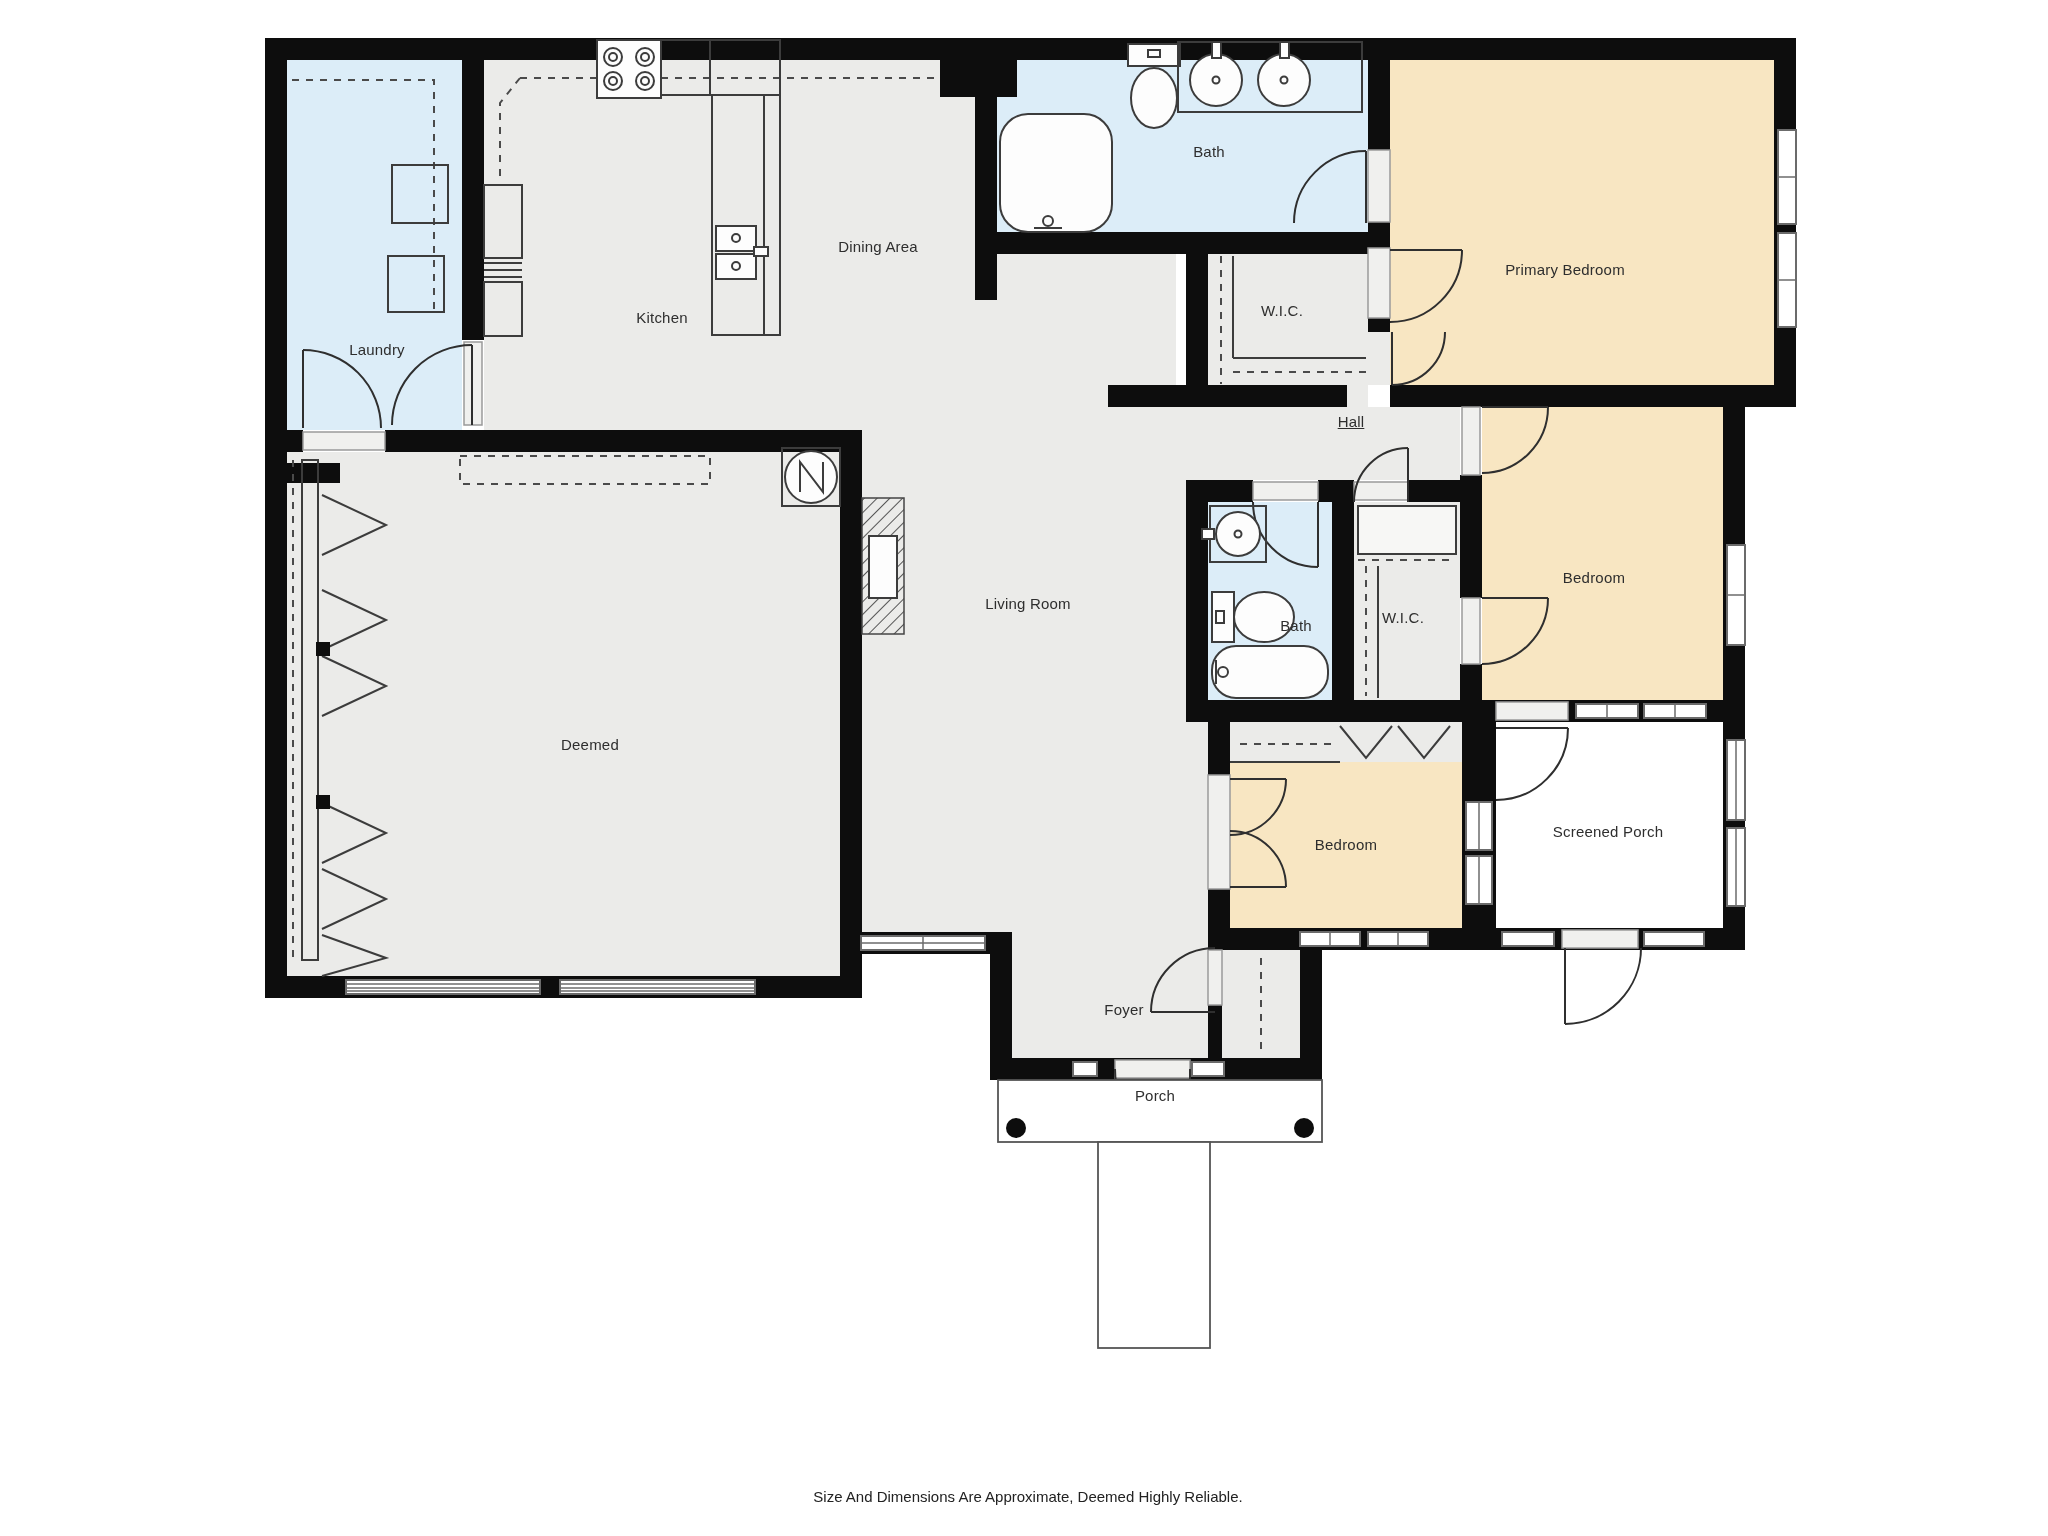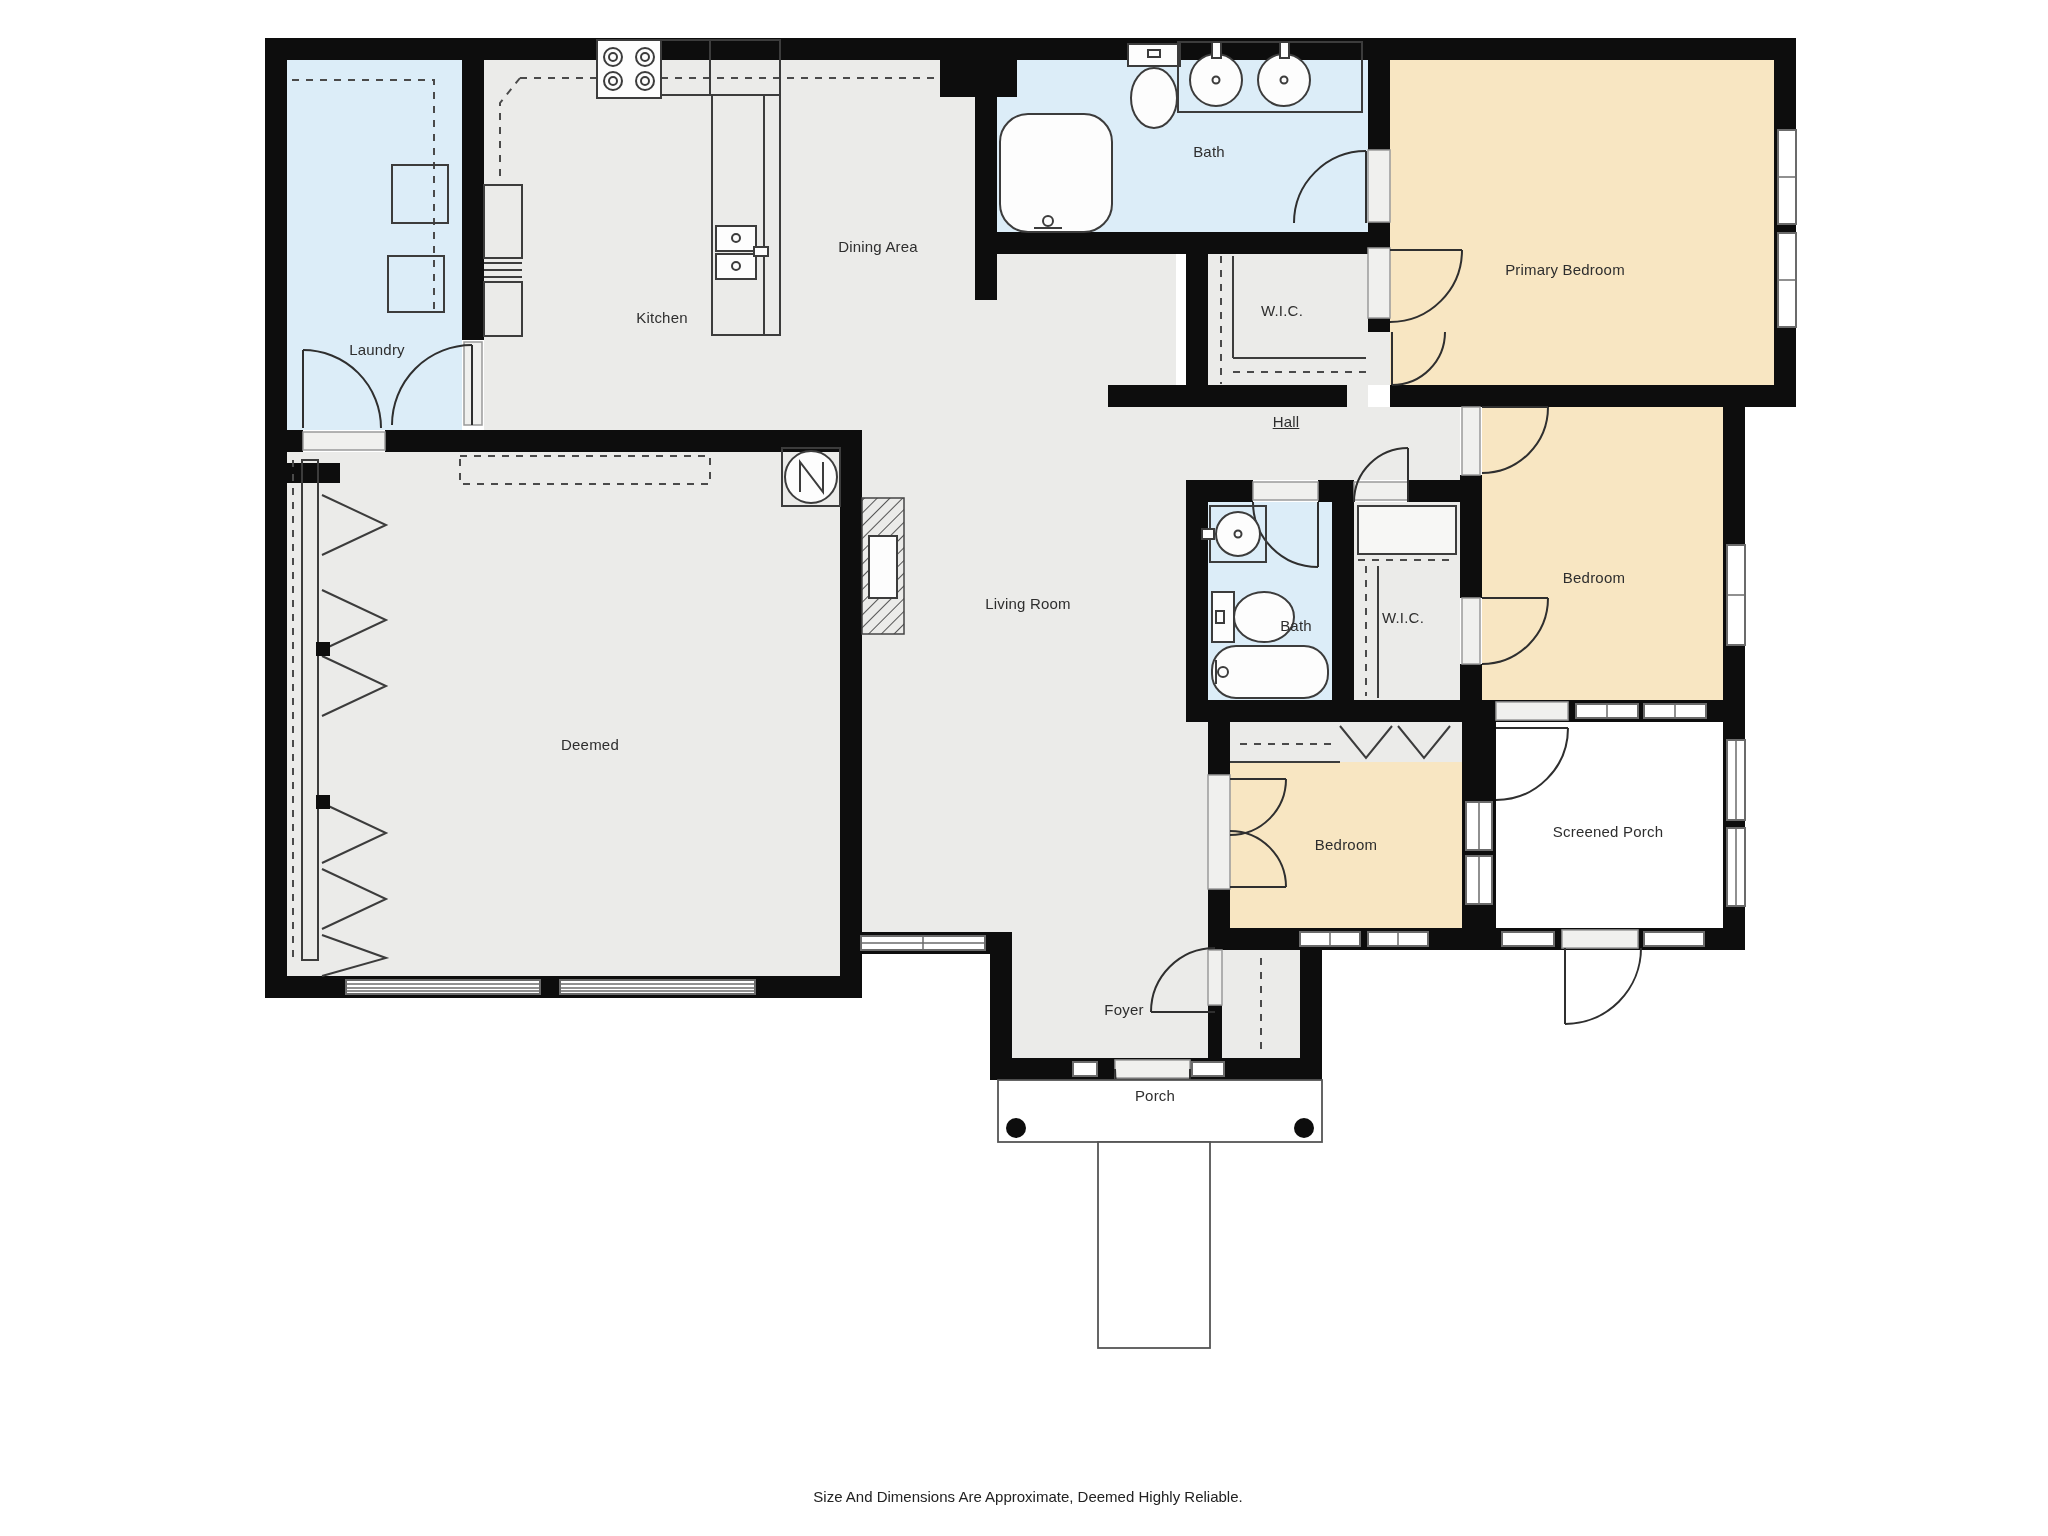--- a/index.html
+++ b/index.html
@@ -352,21 +352,21 @@
     <rect class="thin" x="1098" y="1142" width="112" height="206"></rect>
   </g>
 </svg>
 
   <div class="room-label" style="left:377px;top:350px;">Laundry</div>
   <div class="room-label" style="left:654px;top:318px;margin-left:8px;">Kitchen</div>
   <div class="room-label" style="left:878px;top:247px;">Dining Area</div>
   <div class="room-label" style="left:1209px;top:152px;">Bath</div>
   <div class="room-label" style="left:1565px;top:222px;margin-top:48px;">Primary Bedroom</div>
   <div class="room-label" style="left:1282px;top:311px;">W.I.C.</div>
-  <div class="room-label" style="left:1286px;top:422px;text-decoration:underline;">Hall</div>
+  <div class="room-label" style="left:1351px;top:422px;text-decoration:underline;">Hall</div>
   <div class="room-label" style="left:1594px;top:578px;">Bedroom</div>
   <div class="room-label" style="left:1296px;top:626px;">Bath</div>
   <div class="room-label" style="left:1403px;top:618px;">W.I.C.</div>
   <div class="room-label" style="left:590px;top:745px;">Deemed</div>
   <div class="room-label" style="left:1028px;top:604px;">Living Room</div>
   <div class="room-label" style="left:1346px;top:845px;">Bedroom</div>
   <div class="room-label" style="left:1608px;top:832px;">Screened Porch</div>
   <div class="room-label" style="left:1124px;top:1010px;">Foyer</div>
   <div class="room-label" style="left:1155px;top:1096px;">Porch</div>
 

